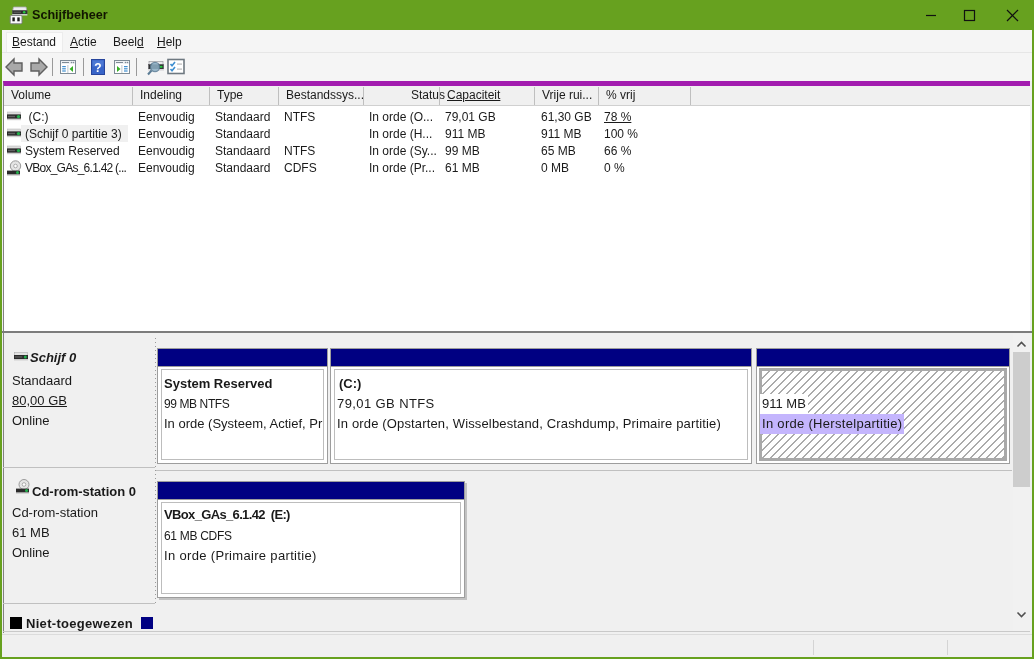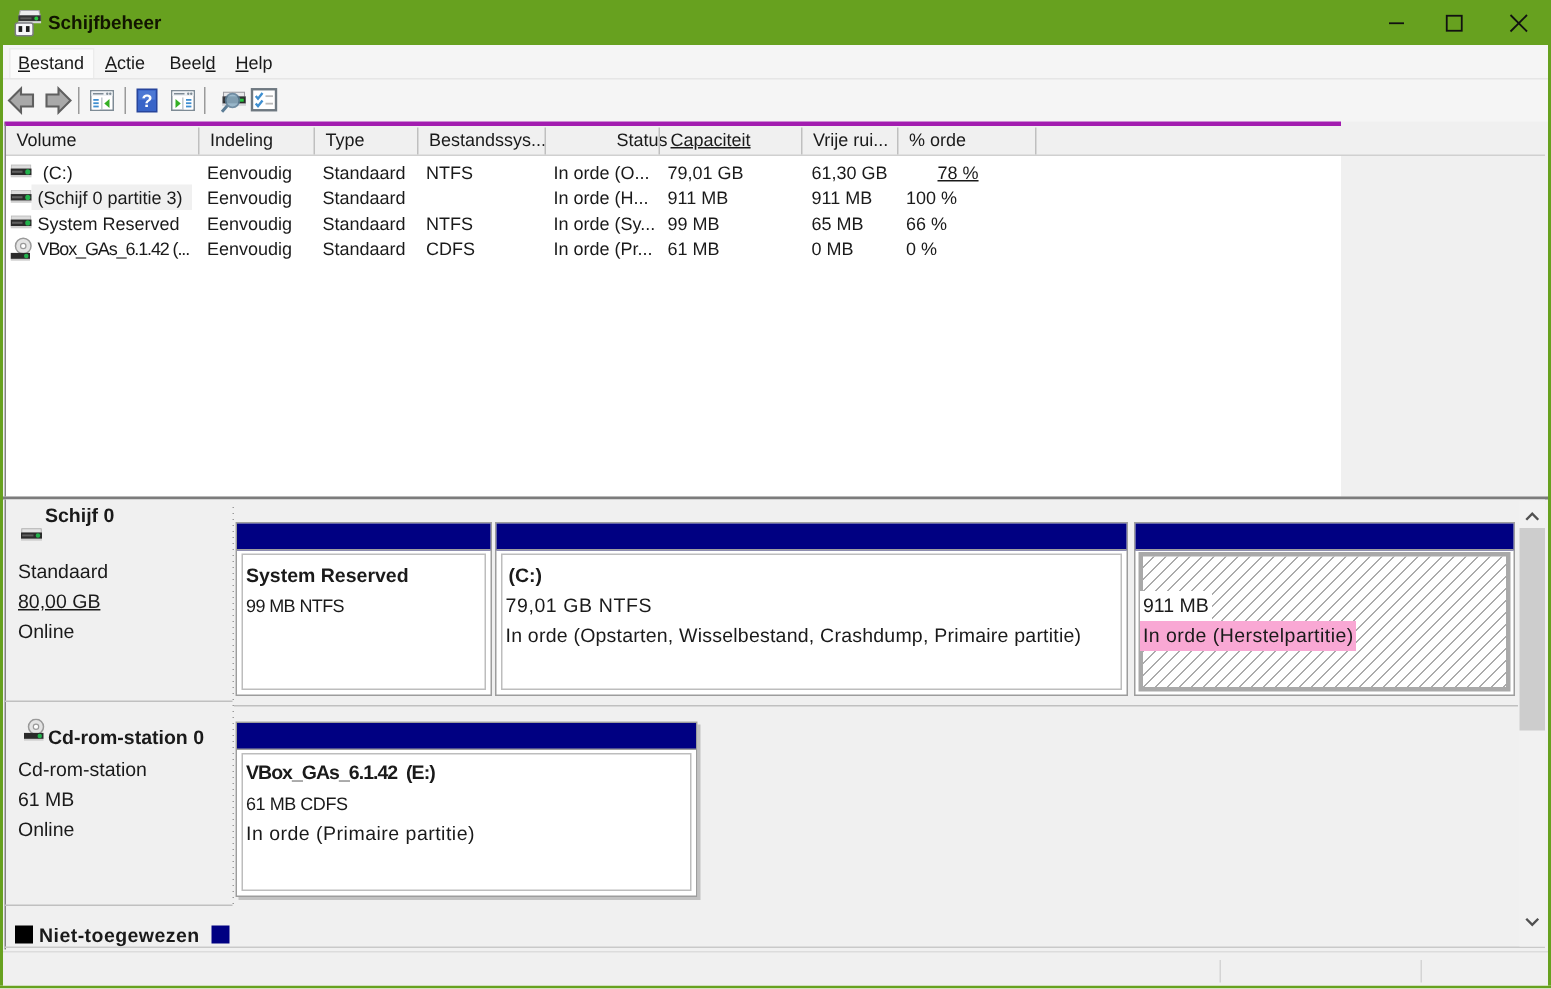--- a/index.html
+++ b/index.html
@@ -8,21 +8,21 @@
   .b{font-weight:bold;}
   #titlebar{left:0;top:0;width:1034px;height:30px;background:#67a11f;}
   #title-text{left:32px;top:0;height:31px;line-height:31px;font-size:12.6px;font-weight:bold;color:#111500;}
   #leftborder{left:0;top:30px;width:2px;height:627px;background:#67a11f;}
   #rightborder{left:1032px;top:30px;width:2px;height:627px;background:#67a11f;}
   #bottomborder{left:0;top:657px;width:1034px;height:2px;background:#67a11f;}
   #content{left:2px;top:30px;width:1030px;height:627px;background:#f0f0f0;}
   #menubar{left:2px;top:30px;width:1030px;height:22px;background:#f5f5f5;}
   .menuitem{top:2px;height:19px;line-height:19px;}
   #toolbar{left:2px;top:52px;width:1030px;height:29px;background:#f5f5f5;border-top:1px solid #e6e6e6;box-sizing:border-box;}
-  #listarea{left:3px;top:81px;width:891px;height:250px;background:#fff;border-top:3px solid #a21caf;border-left:1px solid #828282;box-sizing:border-box;}
+  #listarea{left:3px;top:81px;width:1027px;height:250px;background:#fff;border-top:5px solid #a21caf;border-left:1px solid #828282;box-sizing:border-box;}
   #lheader{left:0;top:0;width:1026px;height:20px;background:#f0f0f0;border-bottom:1px solid #d0d0d0;box-sizing:border-box;}
   .hsep{top:1px;width:1px;height:18px;background:#bfbfbf;}
   .hlabel{top:0;height:19px;line-height:19px;}
   .cell{height:17px;line-height:17px;white-space:pre;}
   #splitter{left:2px;top:331px;width:1030px;height:2px;background:#7c7c7c;}
   #lowerpane{left:3px;top:333px;width:1027px;height:300px;background:#f0f0f0;border-left:1px solid #828282;box-sizing:border-box;}
   .pcell{position:absolute;border:1px solid #9d9d9d;background:#fff;box-sizing:border-box;}
   .pbar{position:absolute;left:0;top:0;right:0;height:17px;background:#000082;border-bottom:1px solid #9d9d9d;}
   .pline{position:absolute;height:20px;line-height:20px;white-space:pre;font-size:13px;}
   .dline{position:absolute;height:20px;line-height:20px;font-size:13px;}
@@ -133,21 +133,21 @@
 
 <div id="listarea" class="abs">
   <div id="lheader" class="abs" style="left:0;top:0;"></div>
   <div class="abs hlabel" style="left:7px;">Volume</div>
   <div class="abs hlabel" style="left:136px;">Indeling</div>
   <div class="abs hlabel" style="left:213px;">Type</div>
   <div class="abs hlabel" style="left:282px;">Bestandssys...</div>
   <div class="abs hlabel" style="left:367px;margin-left:40px;">Status</div>
   <div class="abs hlabel" style="left:443px;text-decoration:underline;">Capaciteit</div>
   <div class="abs hlabel" style="left:538px;">Vrije rui...</div>
-  <div class="abs hlabel" style="left:602px;">% orde</div>
+  <div class="abs hlabel" style="left:602px;">% vrij</div>
   <div class="abs hsep" style="left:128px;"></div>
   <div class="abs hsep" style="left:205px;"></div>
   <div class="abs hsep" style="left:274px;"></div>
   <div class="abs hsep" style="left:359px;"></div>
   <div class="abs hsep" style="left:435px;"></div>
   <div class="abs hsep" style="left:530px;"></div>
   <div class="abs hsep" style="left:594px;"></div>
   <div class="abs hsep" style="left:686px;"></div>
 
   <div class="abs" style="left:17px;top:39px;width:107px;height:17px;background:#f0f0f0;"></div>
@@ -172,21 +172,21 @@
   <div class="abs cell" style="left:365px;top:57px;">In orde (Sy...</div>
   <div class="abs cell" style="left:365px;top:74px;">In orde (Pr...</div>
   <div class="abs cell" style="left:441px;top:23px;">79,01 GB</div>
   <div class="abs cell" style="left:441px;top:40px;">911 MB</div>
   <div class="abs cell" style="left:441px;top:57px;">99 MB</div>
   <div class="abs cell" style="left:441px;top:74px;">61 MB</div>
   <div class="abs cell" style="left:537px;top:23px;">61,30 GB</div>
   <div class="abs cell" style="left:537px;top:40px;">911 MB</div>
   <div class="abs cell" style="left:537px;top:57px;">65 MB</div>
   <div class="abs cell" style="left:537px;top:74px;">0 MB</div>
-  <div class="abs cell" style="left:621px;top:23px;text-decoration:underline;">78 %</div>
+  <div class="abs cell" style="left:600px;top:23px;text-decoration:underline;">78 %</div>
   <div class="abs cell" style="left:600px;top:40px;">100 %</div>
   <div class="abs cell" style="left:600px;top:57px;">66 %</div>
   <div class="abs cell" style="left:600px;top:74px;">0 %</div>
 
   <svg class="abs" style="left:3px;top:23px" width="17" height="70" viewBox="0 0 17 70">
     <g id="d1">
       <rect x="0.5" y="3" width="13" height="2.6" fill="#dcdcdc" stroke="#b5b5b5" stroke-width="0.5"></rect>
       <rect x="0" y="5.4" width="14" height="4.4" fill="#2b2b2b"></rect>
       <rect x="1" y="6.8" width="7" height="1.4" fill="#606060"></rect>
       <circle cx="11.5" cy="7.6" r="1.7" fill="#22b14c"></circle>
@@ -209,44 +209,45 @@
 
 <div class="abs" style="left:155px;top:338px;width:1px;height:266px;background:repeating-linear-gradient(to bottom,#9a9a9a 0 1px,transparent 1px 4px);"></div>
 
 <svg class="abs" style="left:14px;top:352px" width="14" height="9" viewBox="0 0 14 9">
   <rect x="0.5" y="0.5" width="13" height="2.8" fill="#e3e3e3" stroke="#adadad" stroke-width="0.6"></rect>
   <rect x="0" y="3" width="14" height="4.2" fill="#2b2b2b"></rect>
   <rect x="0.8" y="4.3" width="7.5" height="1.3" fill="#606060"></rect>
   <circle cx="11.3" cy="5" r="1.5" fill="#22b14c"></circle>
   <rect x="0" y="7.2" width="14" height="1.3" fill="#cfcfcf"></rect>
 </svg>
-<div class="abs dline b" style="left:30px;top:334px;">Schijf 0</div>
+<div class="abs dline b" style="left:30px;top:348px;font-style:italic;">Schijf 0</div>
 <div class="abs dline" style="left:12px;top:371px;">Standaard</div>
 <div class="abs dline" style="left:12px;top:391px;text-decoration:underline;">80,00 GB</div>
 <div class="abs dline" style="left:12px;top:411px;">Online</div>
 <div class="abs" style="left:3px;top:467px;width:152px;height:1px;background:#c0c0c0;"></div>
 
 <div class="pcell" style="left:157px;top:348px;width:171px;height:116px;">
   <div class="pbar"></div>
   <div class="pline b" style="left:6px;top:25px;">System Reserved</div>
   <div class="pline" style="left:6px;top:45px;font-size:12px;letter-spacing:-0.4px;">99 MB NTFS</div>
+  <div class="pline" style="left:6px;top:65px;">In orde (Systeem, Actief, Pr</div>
   <div class="abs" style="left:3px;top:20px;right:3px;bottom:3px;border:1px solid #bdbdbd;"></div>
 </div>
 <div class="pcell" style="left:330px;top:348px;width:422px;height:116px;">
   <div class="pbar"></div>
   <div class="pline b" style="left:8px;top:25px;">(C:)</div>
   <div class="pline" style="left:6px;top:45px;letter-spacing:0.4px;">79,01 GB NTFS</div>
   <div class="pline" style="left:6px;top:65px;letter-spacing:0.15px;">In orde (Opstarten, Wisselbestand, Crashdump, Primaire partitie)</div>
   <div class="abs" style="left:3px;top:20px;right:3px;bottom:3px;border:1px solid #bdbdbd;"></div>
 </div>
 <div class="pcell" style="left:756px;top:348px;width:254px;height:116px;">
   <div class="pbar"></div>
   <div class="abs" style="left:2px;top:19px;right:2px;bottom:2px;border:3px solid #a9a9a9;background:repeating-linear-gradient(135deg,#fff 0 4.75px,#ababab 4.75px 5.66px);"></div>
   <div class="pline" style="left:3px;top:45px;background:#fff;padding:0 2px;">911 MB</div>
-  <div class="pline" style="left:3px;top:65px;letter-spacing:0.3px;background:#f9a8d4;padding:0 2px;">In orde (Herstelpartitie)</div>
+  <div class="pline" style="left:3px;top:65px;letter-spacing:0.3px;background:#c4b5fd;padding:0 2px;">In orde (Herstelpartitie)</div>
 </div>
 <div class="abs" style="left:156px;top:470px;width:856px;height:1px;background:#c0c0c0;"></div>
 
 <svg class="abs" style="left:16px;top:479px" width="16" height="16" viewBox="0 0 16 16">
   <circle cx="8" cy="5.5" r="5" fill="#e4e4e4" stroke="#9a9a9a" stroke-width="1"></circle>
   <circle cx="8" cy="5.5" r="1.8" fill="#fff" stroke="#9a9a9a" stroke-width="0.8"></circle>
   <rect x="0" y="9.6" width="13" height="4" fill="#2b2b2b"></rect>
   <circle cx="10.5" cy="11.6" r="1.5" fill="#22b14c"></circle>
   <rect x="0" y="13.6" width="13" height="1.2" fill="#cfcfcf"></rect>
 </svg>

